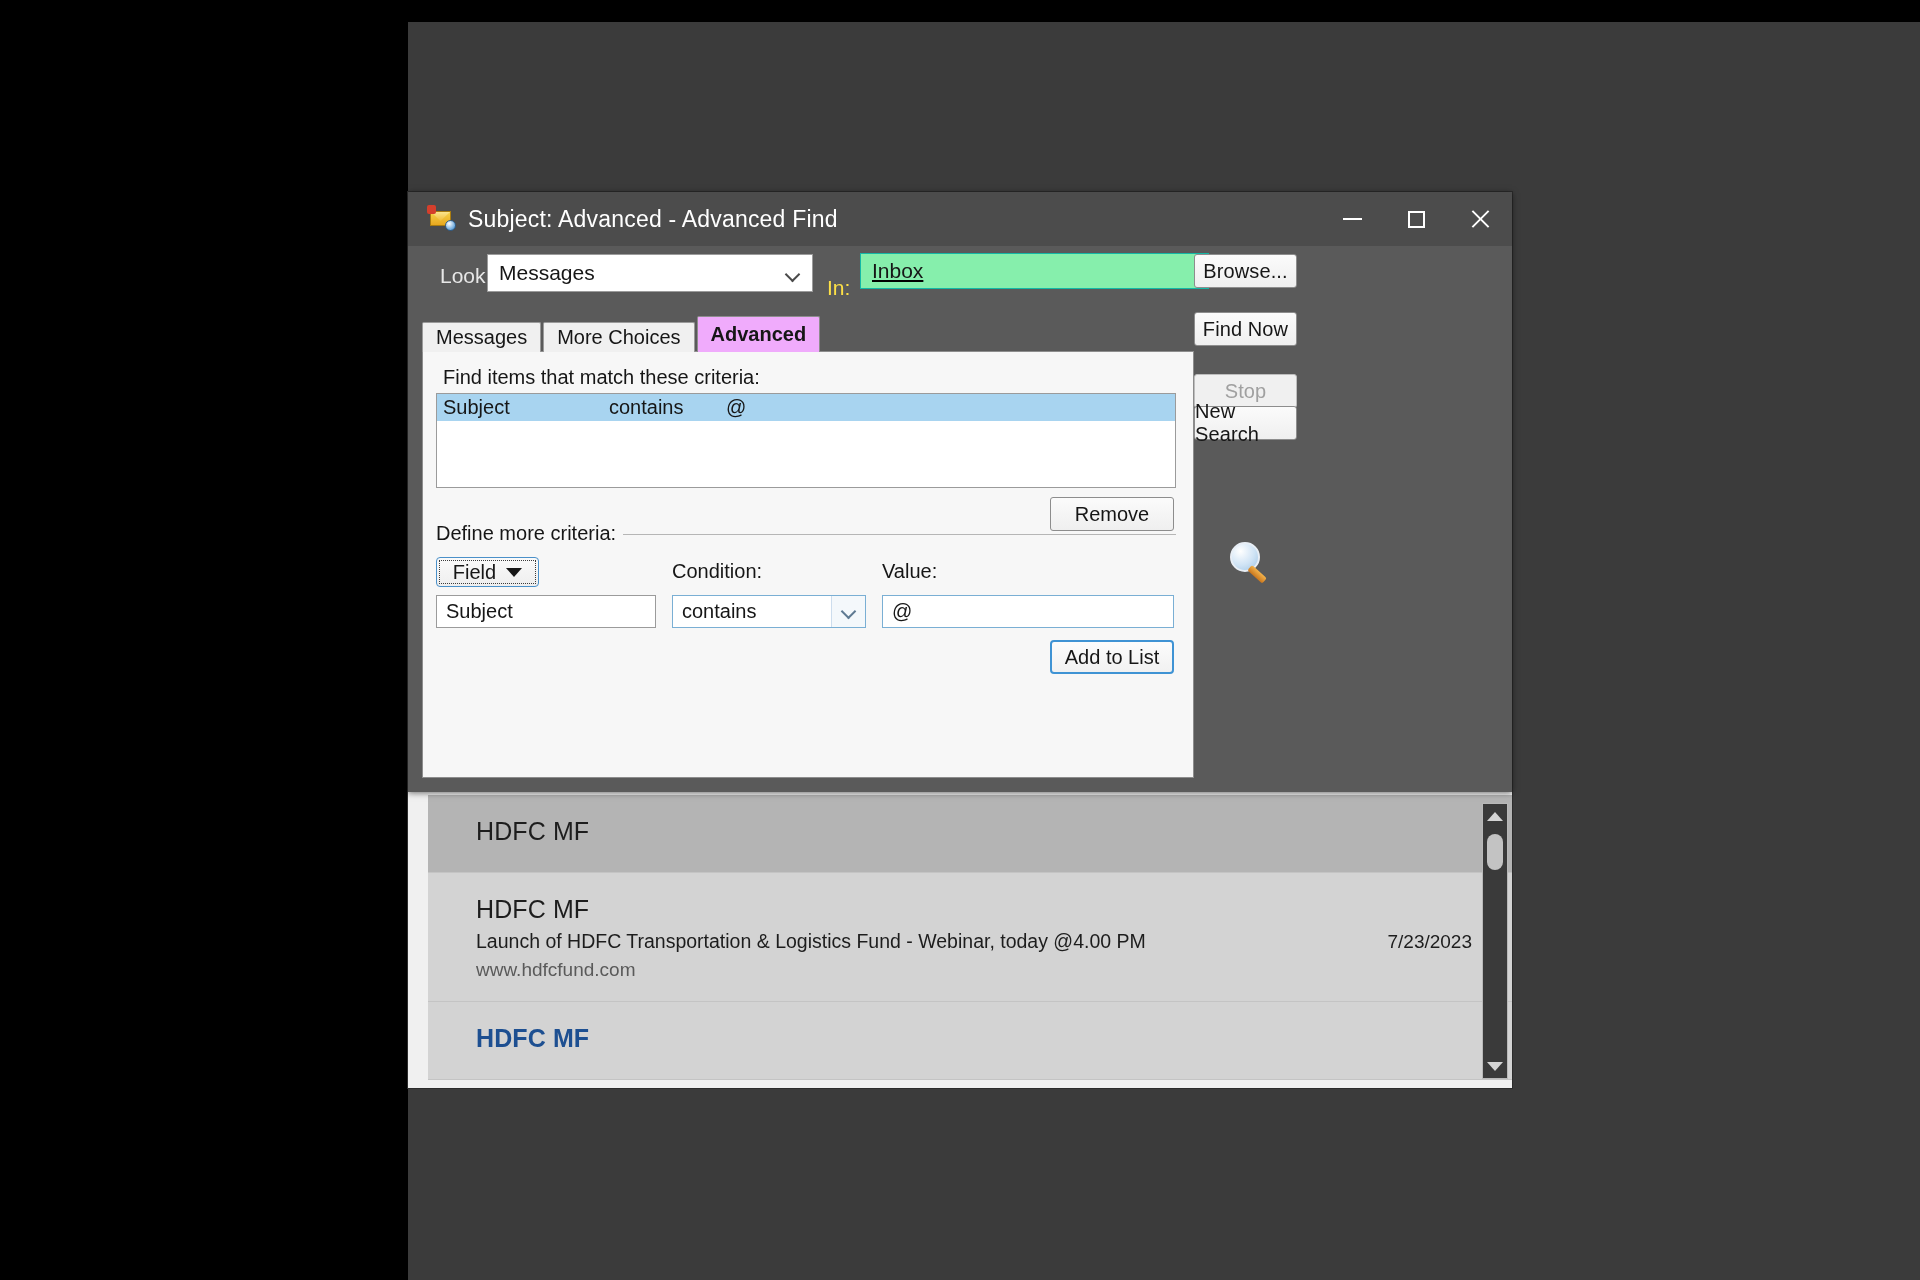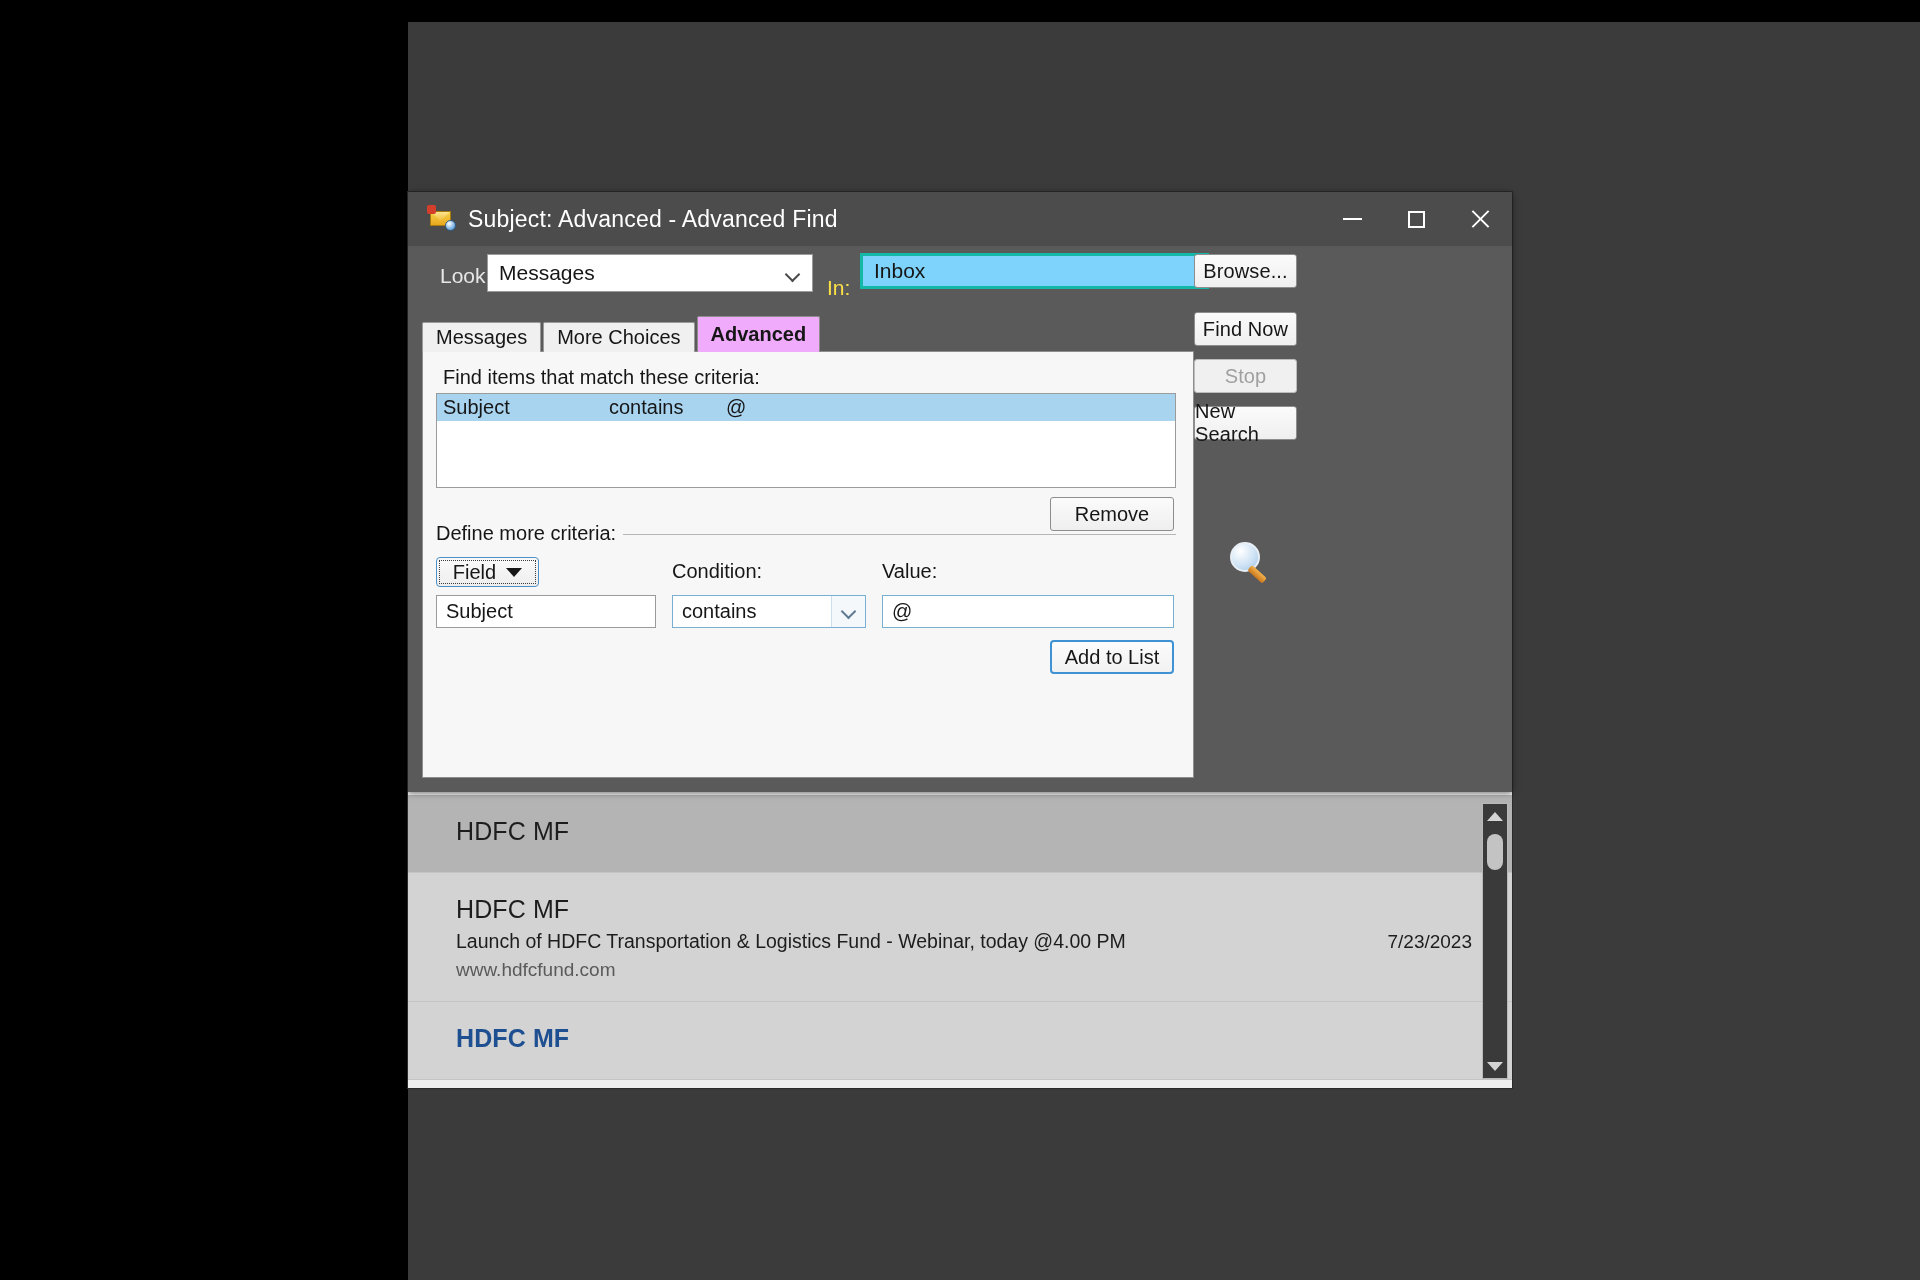--- a/index.html
+++ b/index.html
@@ -57,20 +57,21 @@
     width: 1104px;
     height: 293px;
     background: #f0f0f0;
     overflow: hidden;
   }
   .email-row {
     position: relative;
     box-sizing: border-box;
     padding: 22px 40px 20px 48px;
     border-bottom: 1px solid #c4c4c4;
+    margin-left: 20px;
   }
   .email-row.selected {
     background: #b4b4b4;
   }
   .email-row.alt {
     background: #d3d3d3;
   }
   .email-sender {
     font-size: 25px;
     color: #1d1d1d;
@@ -306,25 +307,26 @@
     font-size: 21px;
     color: #fde047;
     margin-top: 12px;
   }
   #in-field {
     position: absolute;
     left: 452px;
     top: 1px;
     width: 349px;
     height: 36px;
-    background: #7dd3fc;
-    border: 3px solid #14b8a6;
-    box-sizing: border-box;
-    display: flex;
-    align-items: center;
+    background: #86efac;
+    border: 1px solid #14b8a6;
+    box-sizing: border-box;
+    display: flex;
+    align-items: center;
+    text-decoration: underline;
   }
   #in-field .fld-text {
     font-size: 21px;
     color: #161616;
     margin-left: 11px;
   }
 
   
   .side-btn {
     position: absolute;
@@ -342,21 +344,21 @@
     justify-content: center;
     letter-spacing: .1px;
   }
   .side-btn.disabled {
     color: #a0a0a0;
     background: #f0f0f0;
     border-color: #bdbdbd;
   }
   #btn-browse { top: 62px; }
   #btn-findnow { top: 120px; }
-  #btn-stop { top: 167px; }
+  #btn-stop { top: 182px; }
   #btn-newsearch { top: 214px; }
 
   
   #magnifier {
     position: absolute;
     left: 822px;
     top: 350px;
     width: 46px;
     height: 46px;
   }

